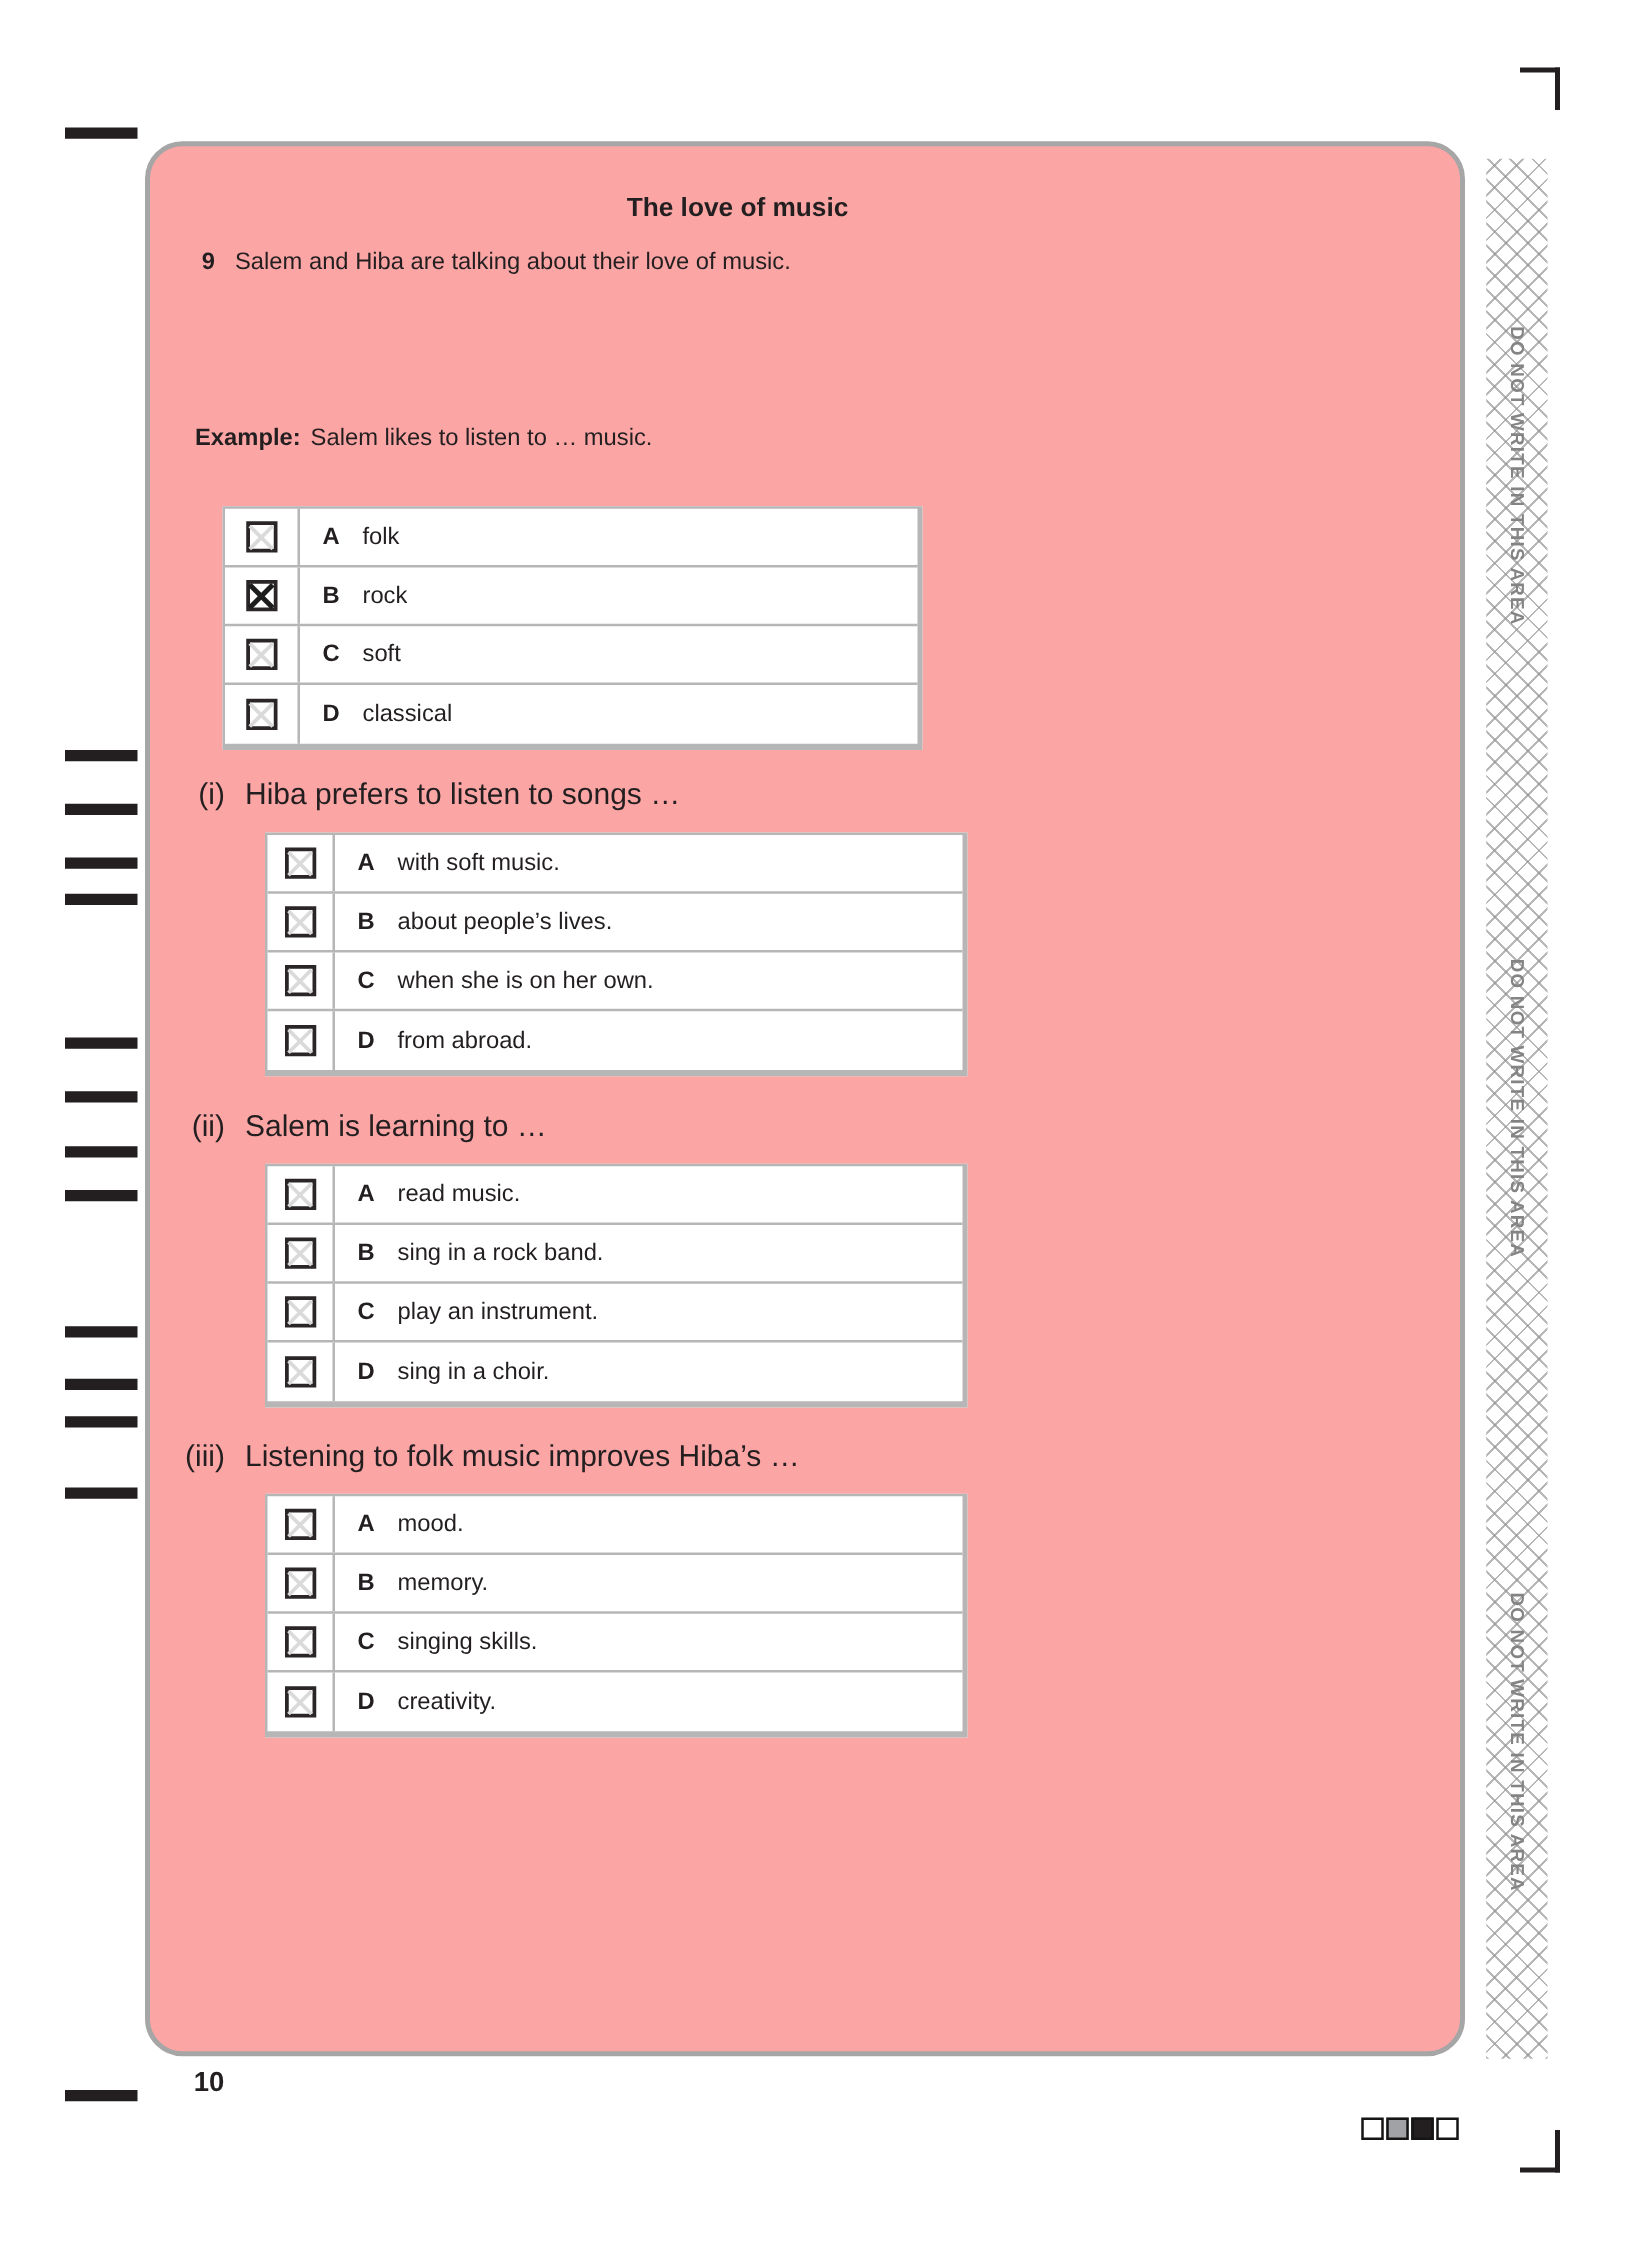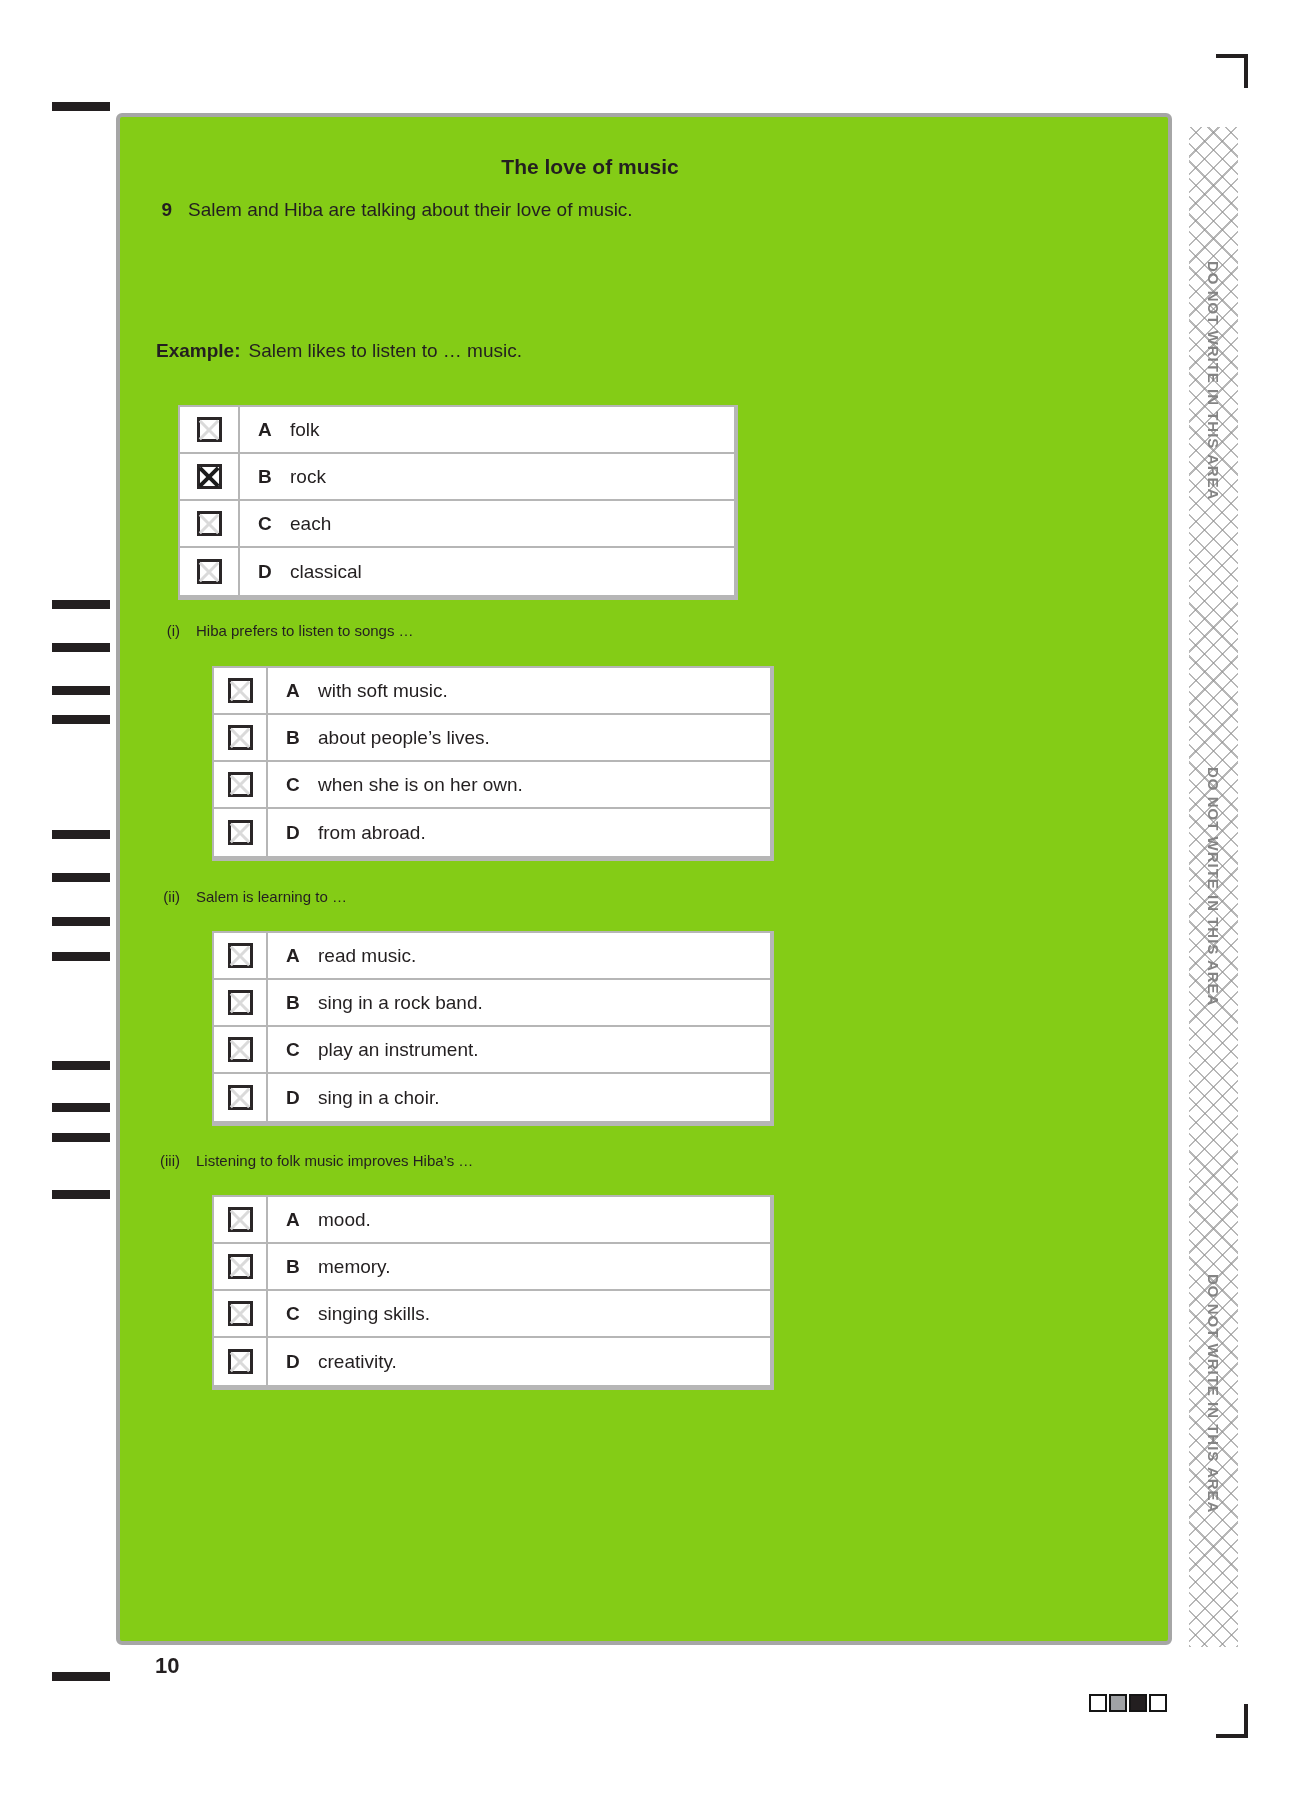--- a/index.html
+++ b/index.html
@@ -10,21 +10,21 @@
   .bleed { position:absolute; left:52px; width:58px; height:9px; background:#231f20; }
 
   
   .corner-tr { position:absolute; left:1216px; top:54px; width:32px; height:34px;
                border-top:4px solid #231f20; border-right:4px solid #231f20; }
   .corner-br { position:absolute; left:1216px; top:1704px; width:32px; height:34px;
                border-bottom:4px solid #231f20; border-right:4px solid #231f20; }
 
   
   .frame { position:absolute; left:116px; top:113px; width:1056px; height:1532px;
-           border:4px solid #a6a6a6; border-radius:6px; background:#84cc16; }
+           border:4px solid #a6a6a6; border-radius:30px; background:#fca5a5; }
 
   .title { position:absolute; top:38px; left:0; width:940px; text-align:center;
            font-size:21px; font-weight:bold; }
 
   .q-row { position:absolute; top:82px; left:8px; width:860px; font-size:19px; }
   .q-num { display:inline-block; width:44px; text-align:right; font-weight:bold; margin-right:16px; }
 
   .instruction { position:absolute; top:123px; left:36px; width:712px; font-size:19px; line-height:26px; }
 
   .example-line { position:absolute; top:191px; left:36px; font-size:19px;margin-top:32px; }
@@ -51,21 +51,21 @@
 
   
   .cross-inline { position:relative; display:inline-block; width:20px; height:20px; border:3px solid #2a2627;
                   vertical-align:-3px; margin:0 5px; }
   .cross-inline::before, .cross-inline::after { content:""; position:absolute; left:50%; top:50%;
                   width:19px; height:3px; background:#1c1c1c; }
   .cross-inline::before { transform:translate(-50%,-50%) rotate(45deg); }
   .cross-inline::after  { transform:translate(-50%,-50%) rotate(-45deg); }
 
   
-  .sub-line { position:absolute; left:8px; width:820px; font-size:15px; }
+  .sub-line { position:absolute; left:8px; width:820px; font-size:24px; }
   .sub-label { display:inline-block; width:52px; text-align:right; margin-right:16px; }
 
   
   .strip { position:absolute; left:1189px; top:127px; width:49px; height:1520px;
            background:
              repeating-linear-gradient(45deg,  rgba(145,145,145,0.65) 0 1.6px, transparent 1.6px 12.5px),
              repeating-linear-gradient(-45deg, rgba(145,145,145,0.65) 0 1.6px, transparent 1.6px 12.5px);
            display:flex; flex-direction:column; }
   .strip-seg { flex:1; display:flex; align-items:center; justify-content:center; }
   .strip-text { writing-mode:vertical-rl; font-size:15px; font-weight:bold; color:#848484; letter-spacing:1px; white-space:nowrap; }
@@ -138,21 +138,21 @@
             <span class="letter">B</span>
             <span class="opt-text">rock</span>
           </div>
       </div>
       <div class="row">
         <div class="cb-cell">
             <span class="cb" data-checked="false"></span>
           </div>
         <div class="opt-cell">
             <span class="letter">C</span>
-            <span class="opt-text">each</span>
+            <span class="opt-text">soft</span>
           </div>
       </div>
       <div class="row">
         <div class="cb-cell">
             <span class="cb" data-checked="false"></span>
           </div>
         <div class="opt-cell">
             <span class="letter">D</span>
             <span class="opt-text">classical</span>
           </div>

